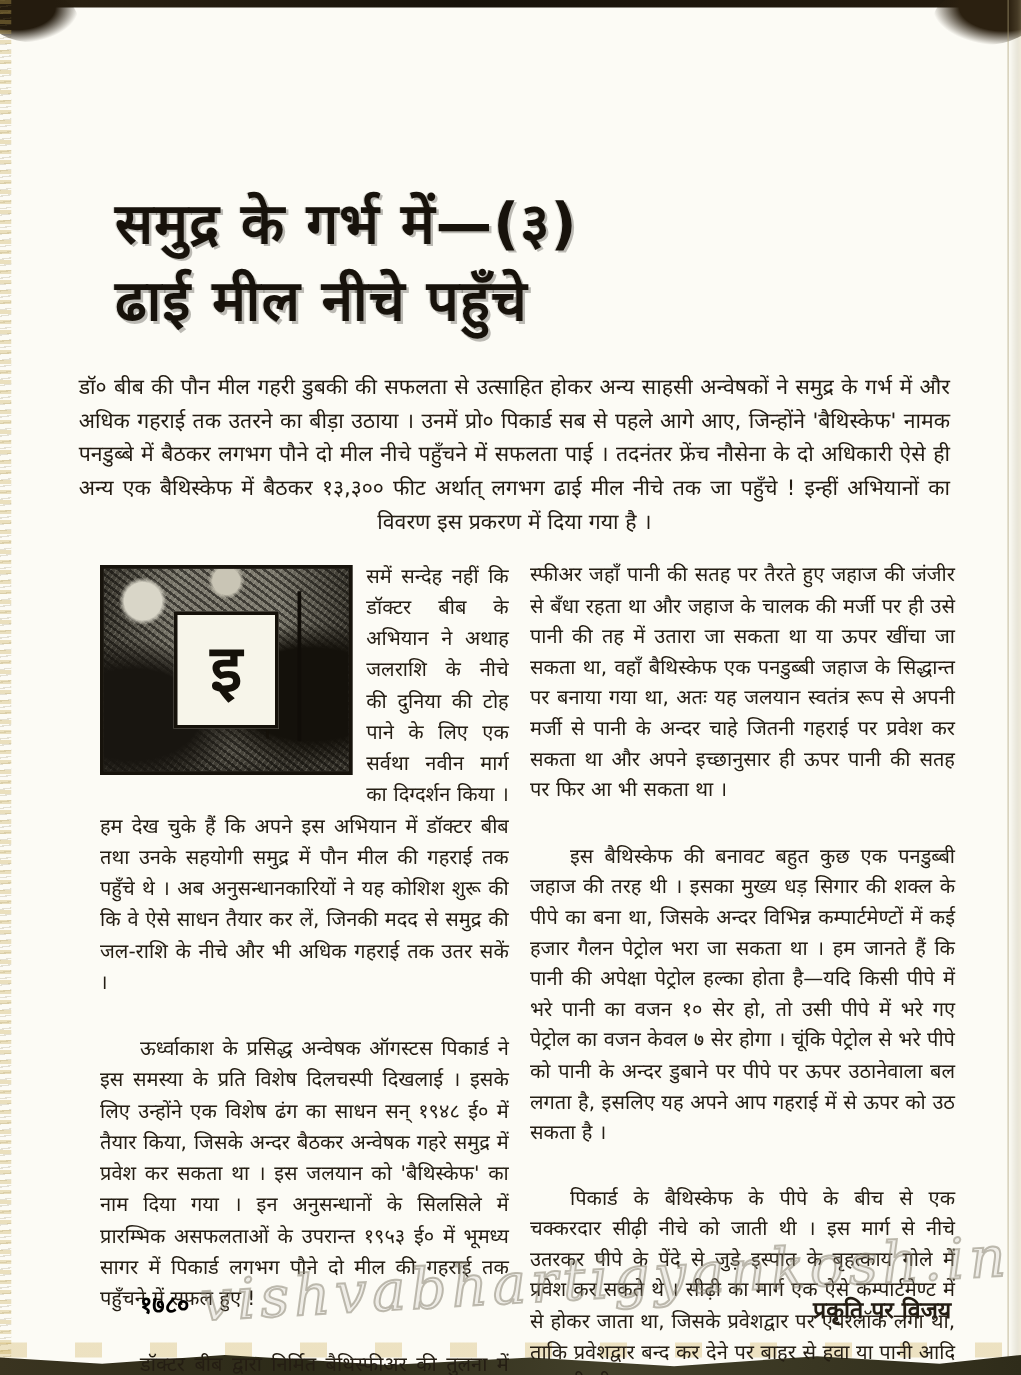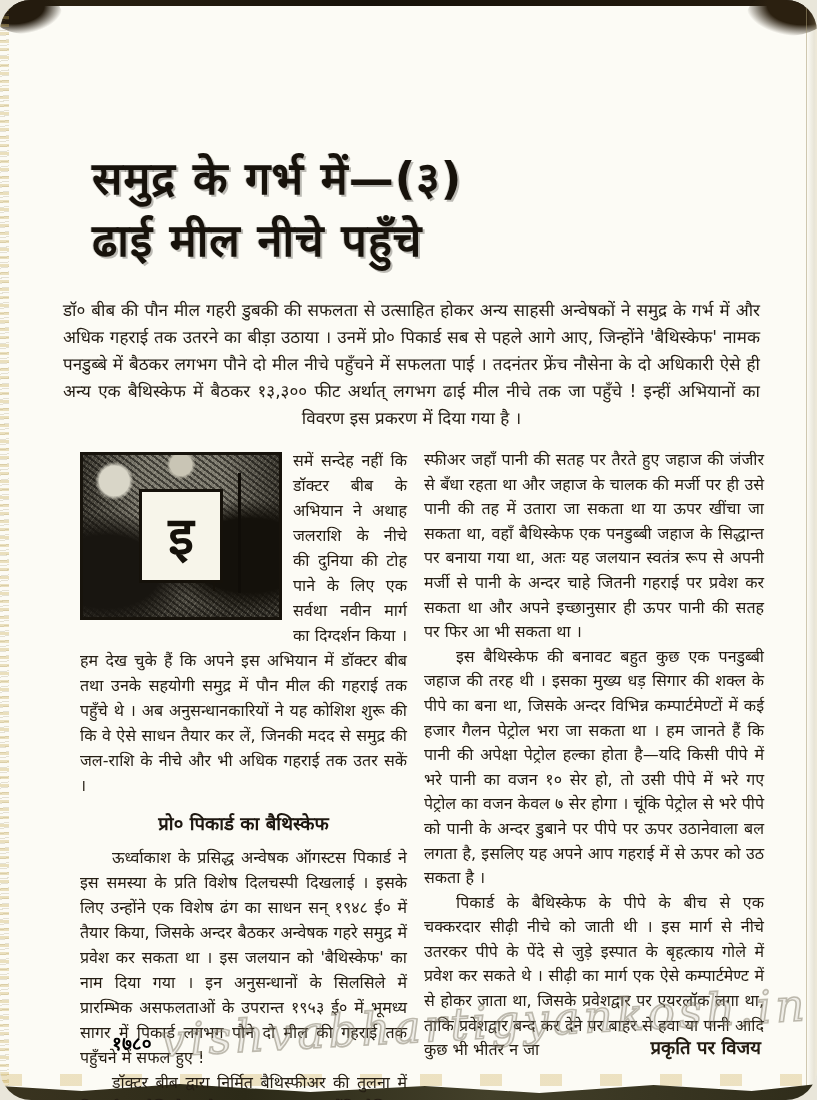--- a/index.html
+++ b/index.html
@@ -4,21 +4,21 @@
 <style>
   html,body{margin:0;padding:0;}
   body{
     width:817px;height:1100px;
     background:#e9e6da;
     font-family:"DejaVu Sans","Liberation Serif",serif;
     color:#1c1712;
   }
   .page{
     position:relative;width:817px;height:1100px;
-    background:#fcfbf5;overflow:hidden;border-radius:31px;
+    background:#fcfbf5;overflow:hidden;
   }
   
   .edge-top{position:absolute;top:0;left:0;right:0;height:6px;
     background:linear-gradient(90deg,#1d160c 0%,#2a2112 8%,#17120a 45%,#241b0e 92%,#120d06 100%);}
   .corner-blob-tl{position:absolute;top:-6px;left:-8px;width:70px;height:40px;border-radius:50%;
     background:radial-gradient(ellipse at 30% 30%,#241b0e 0 45%,rgba(36,27,14,0) 72%);}
   .corner-blob-tr{position:absolute;top:-8px;right:-10px;width:80px;height:44px;border-radius:50%;
     background:radial-gradient(ellipse at 70% 30%,#2b2010 0 45%,rgba(43,32,16,0) 72%);}
   .edge-left{position:absolute;top:0;bottom:0;left:0;width:9px;
     background:repeating-linear-gradient(180deg,rgba(201,172,86,.35) 0 3px,rgba(252,251,245,0) 3px 8px),
@@ -46,21 +46,21 @@
     font-size:17px;line-height:27px;font-weight:400;
     text-align:justify;text-align-last:center;color:#221b12;
   }
 
   
   .columns{position:absolute;left:80px;top:448px;width:684px;display:flex;gap:17px;}
   .col{font-size:16px;line-height:25px;text-align:justify;color:#241d13;}
   .col-left{width:327px;}
   .col-right{width:340px;line-height:24.6px;}
   .col p{margin:0;}
-  .col p.indent{text-indent:32px;}
+  .col p.indent{text-indent:32px;margin-top:28px;}
 
   
   .woodcut{
     float:left;width:202px;height:168px;margin:4px 11px 5px 0;
     border:3px solid #17130c;box-sizing:border-box;position:relative;
     background-color:#4d4b44;
     background-image:
       radial-gradient(circle at 16% 16%, #d9d6c8 0 7%, rgba(0,0,0,0) 9%),
       radial-gradient(circle at 50% 6%, #c9c5b5 0 6%, rgba(0,0,0,0) 8%),
       radial-gradient(ellipse at 85% 62%, #14110b 0 26%, rgba(0,0,0,0) 40%),
@@ -123,21 +123,20 @@
 
     <div class="col col-left">
       <div class="woodcut">
         <div class="mast"></div>
         <div class="mast2"></div>
         <div class="initial-box">
           <span class="initial-letter">इ</span>
         </div>
       </div>
       <p><span class="seg">समें सन्देह नहीं कि डॉक्टर बीब के अभियान ने अथाह जलराशि के नीचे की दुनिया की टोह पाने के लिए एक सर्वथा नवीन मार्ग का दिग्दर्शन किया । हम देख चुके हैं कि अपने इस अभियान में डॉक्टर बीब</span><span class="seg">तथा उनके सहयोगी समुद्र में पौन मील की गहराई तक पहुँचे थे । अब अनुसन्धानकारियों ने यह कोशिश शुरू की कि वे ऐसे साधन तैयार कर लें, जिनकी मदद से समुद्र की जल-राशि के नीचे और भी अधिक गहराई तक उतर सकें ।</span></p>
-      <p class="section-heading">प्रो० पिकार्ड का बैथिस्केफ</p>
       <p class="indent">ऊर्ध्वाकाश के प्रसिद्ध अन्वेषक ऑगस्टस पिकार्ड ने इस समस्या के प्रति विशेष दिलचस्पी दिखलाई । इसके लिए उन्होंने एक विशेष ढंग का साधन सन् १९४८ ई० में तैयार किया, जिसके अन्दर बैठकर अन्वेषक गहरे समुद्र में प्रवेश कर सकता था । इस जलयान को 'बैथिस्केफ' का नाम दिया गया । इन अनुसन्धानों के सिलसिले में प्रारम्भिक असफलताओं के उपरान्त १९५३ ई० में भूमध्य सागर में पिकार्ड लगभग पौने दो मील की गहराई तक पहुँचने में सफल हुए !</p>
       <p class="indent">डॉक्टर बीब द्वारा निर्मित बैथिस्फीअर की तुलना में पिकार्ड का बैथिस्केफ श्रेष्ठतर जलयान था, क्योंकि बैथि-</p>
     </div>
 
     <div class="col col-right">
       <p>स्फीअर जहाँ पानी की सतह पर तैरते हुए जहाज की जंजीर से बँधा रहता था और जहाज के चालक की मर्जी पर ही उसे पानी की तह में उतारा जा सकता था या ऊपर खींचा जा सकता था, वहाँ बैथिस्केफ एक पनडुब्बी जहाज के सिद्धान्त पर बनाया गया था, अतः यह जलयान स्वतंत्र रूप से अपनी मर्जी से पानी के अन्दर चाहे जितनी गहराई पर प्रवेश कर सकता था और अपने इच्छानुसार ही ऊपर पानी की सतह पर फिर आ भी सकता था ।</p>
       <p class="indent">इस बैथिस्केफ की बनावट बहुत कुछ एक पनडुब्बी जहाज की तरह थी । इसका मुख्य धड़ सिगार की शक्ल के पीपे का बना था, जिसके अन्दर विभिन्न कम्पार्टमेण्टों में कई हजार गैलन पेट्रोल भरा जा सकता था । हम जानते हैं कि पानी की अपेक्षा पेट्रोल हल्का होता है—यदि किसी पीपे में भरे पानी का वजन १० सेर हो, तो उसी पीपे में भरे गए पेट्रोल का वजन केवल ७ सेर होगा । चूंकि पेट्रोल से भरे पीपे को पानी के अन्दर डुबाने पर पीपे पर ऊपर उठानेवाला बल लगता है, इसलिए यह अपने आप गहराई में से ऊपर को उठ सकता है ।</p>
       <p class="indent">पिकार्ड के बैथिस्केफ के पीपे के बीच से एक चक्करदार सीढ़ी नीचे को जाती थी । इस मार्ग से नीचे उतरकर पीपे के पेंदे से जुड़े इस्पात के बृहत्काय गोले में प्रवेश कर सकते थे । सीढ़ी का मार्ग एक ऐसे कम्पार्टमेण्ट में से होकर जाता था, जिसके प्रवेशद्वार पर एयरलॉक लगा था, ताकि प्रवेशद्वार बन्द कर देने पर बाहर से हवा या पानी आदि कुछ भी भीतर न जा</p>
     </div>
 

